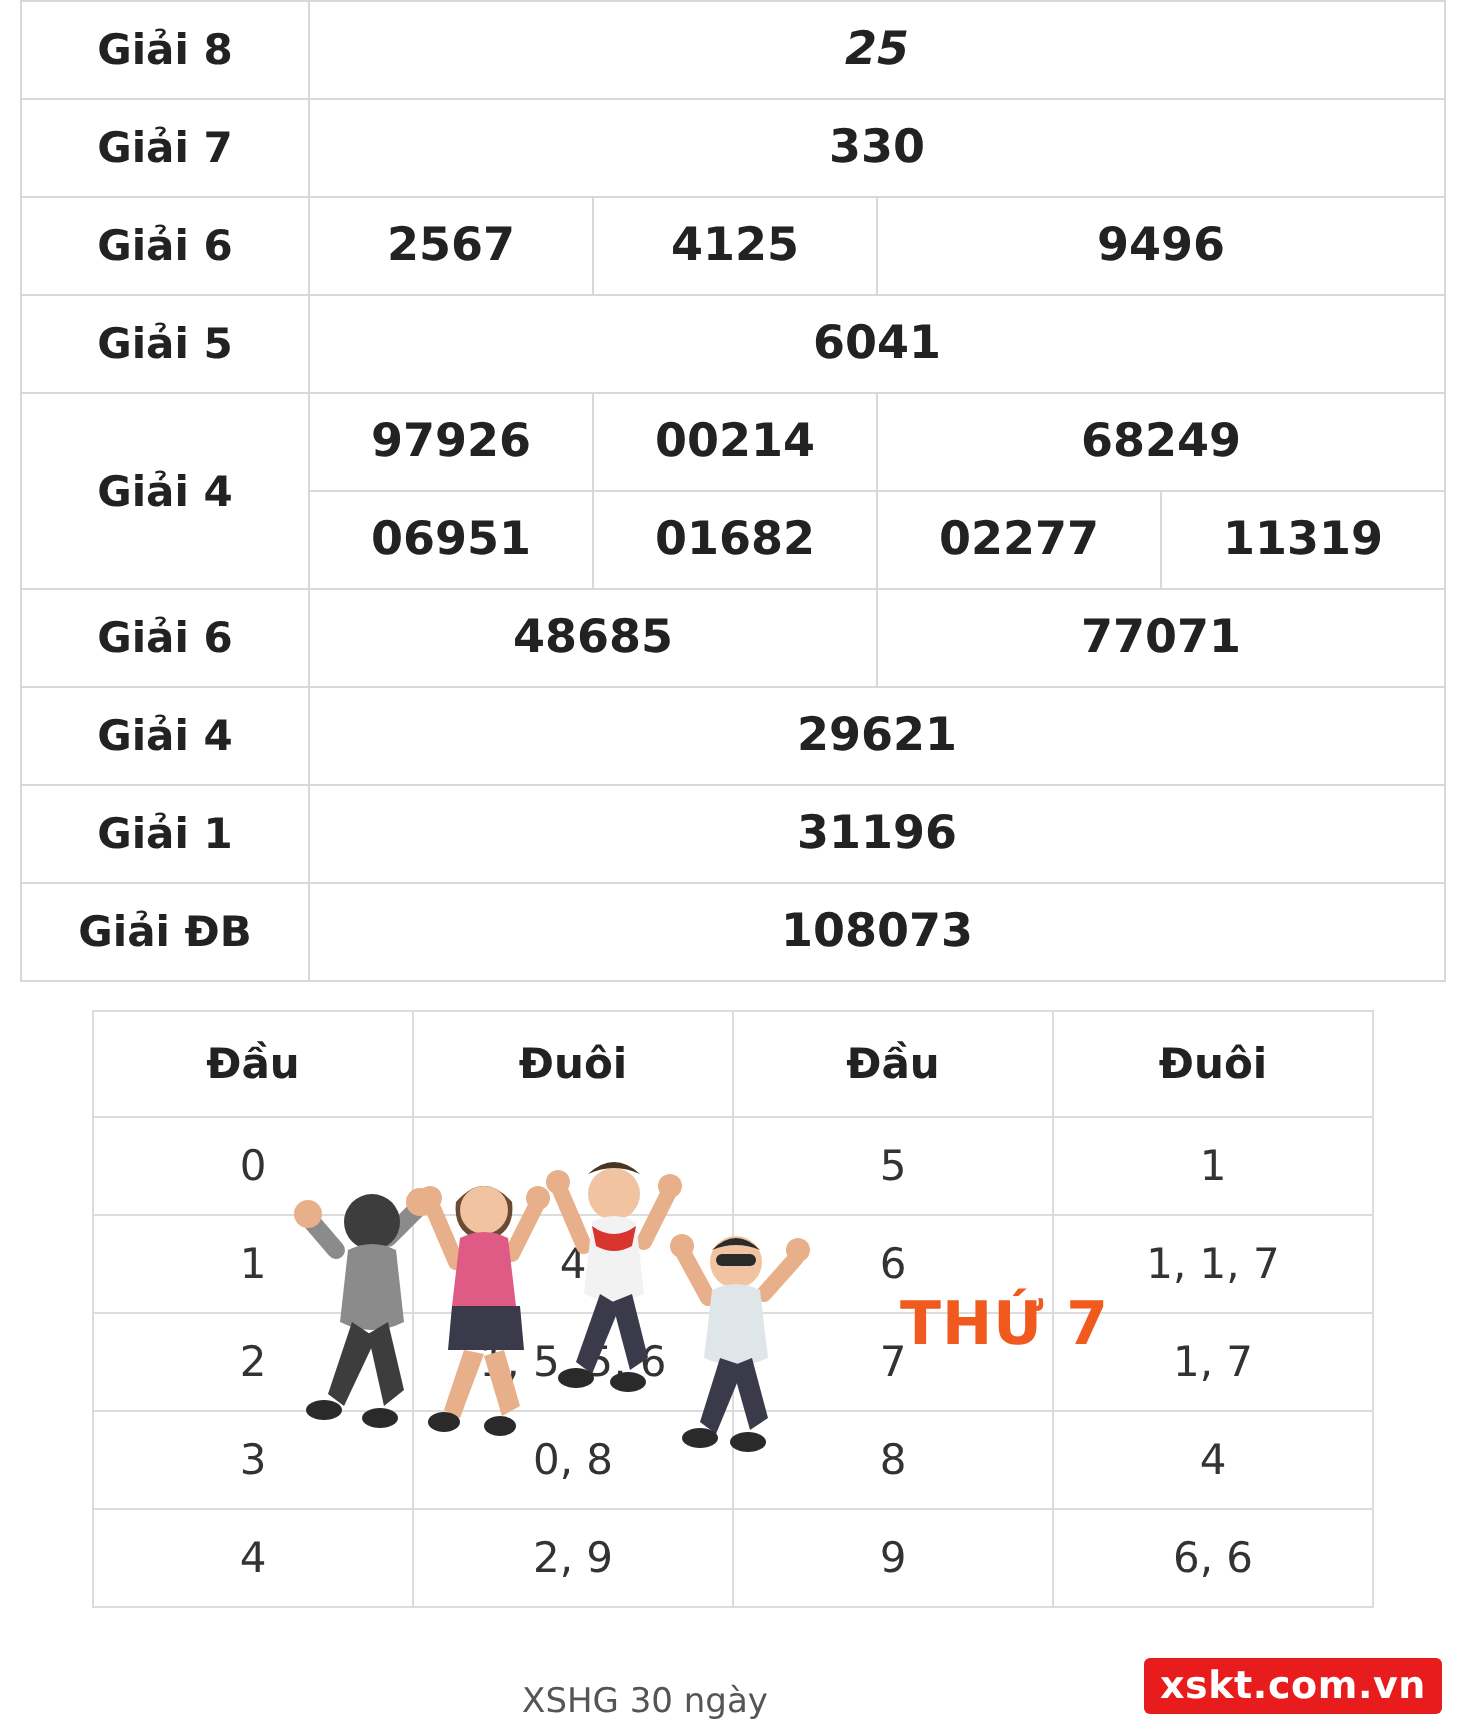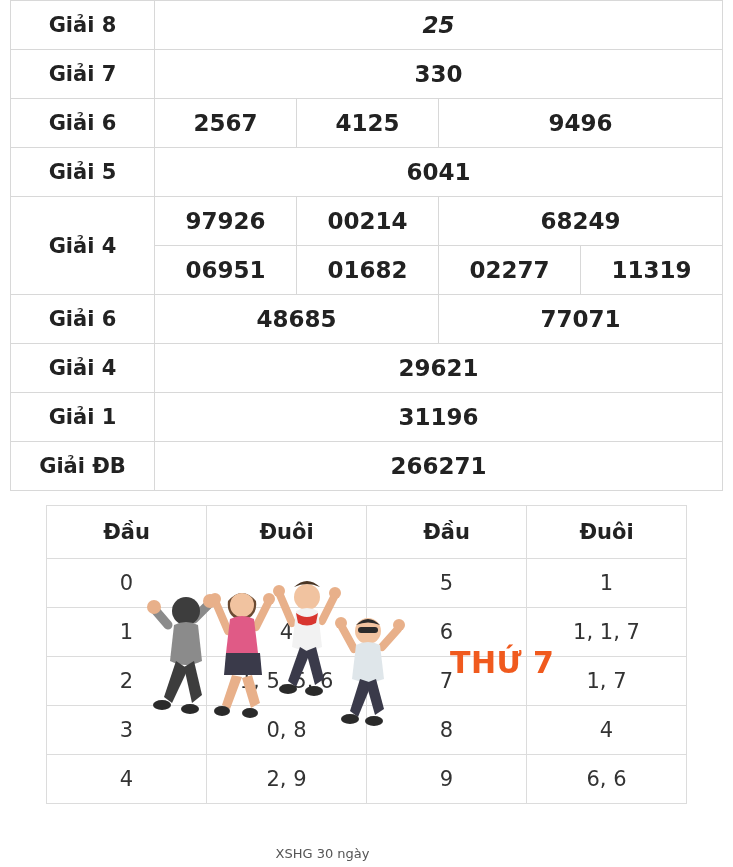--- a/index.html
+++ b/index.html
@@ -110,21 +110,21 @@
     font-weight: bold;
     color: #f05a1e;
     letter-spacing: 0.5px;
   }
   .footnote {
     position: absolute;
     bottom: 6px;
     left: 0;
     width: 645px;
     text-align: center;
-    font-size: 13px;
+    font-size: 17px;
     color: #555;
   }
   .watermark {
     position: absolute;
     right: 12px;
     bottom: 10px;
     background: #e81c1c;
     color: #fff;
     font-size: 19px;
     font-weight: bold;
@@ -179,21 +179,21 @@
       <tr>
         <td class="label">Giải 4</td>
         <td colspan="4">29621</td>
       </tr>
       <tr>
         <td class="label">Giải 1</td>
         <td colspan="4">31196</td>
       </tr>
       <tr>
         <td class="label">Giải ĐB</td>
-        <td class="db" colspan="4">266271</td>
+        <td class="db" colspan="4">108073</td>
       </tr>
     </tbody>
   </table>
 
   <div class="bottom-wrap">
     <table class="headtail">
       <thead>
         <tr>
           <th class="c0">Đầu</th>
           <th class="c1">Đuôi</th>
@@ -289,13 +289,14 @@
         <path d="M260 126 l8 30 l-9 6 l-9 -32 z" fill="#3a3a4a"></path>
         <ellipse cx="234" cy="166" rx="9" ry="5" fill="#2a2a2a"></ellipse>
         <ellipse cx="258" cy="168" rx="9" ry="5" fill="#2a2a2a"></ellipse>
       </g>
     </svg>
 
     <div class="thu7">THỨ 7</div>
   </div>
 
   <div class="footnote">XSHG 30 ngày</div>
+  <div class="watermark">xskt.com.vn</div>
 </div>
 
 </body></html>

